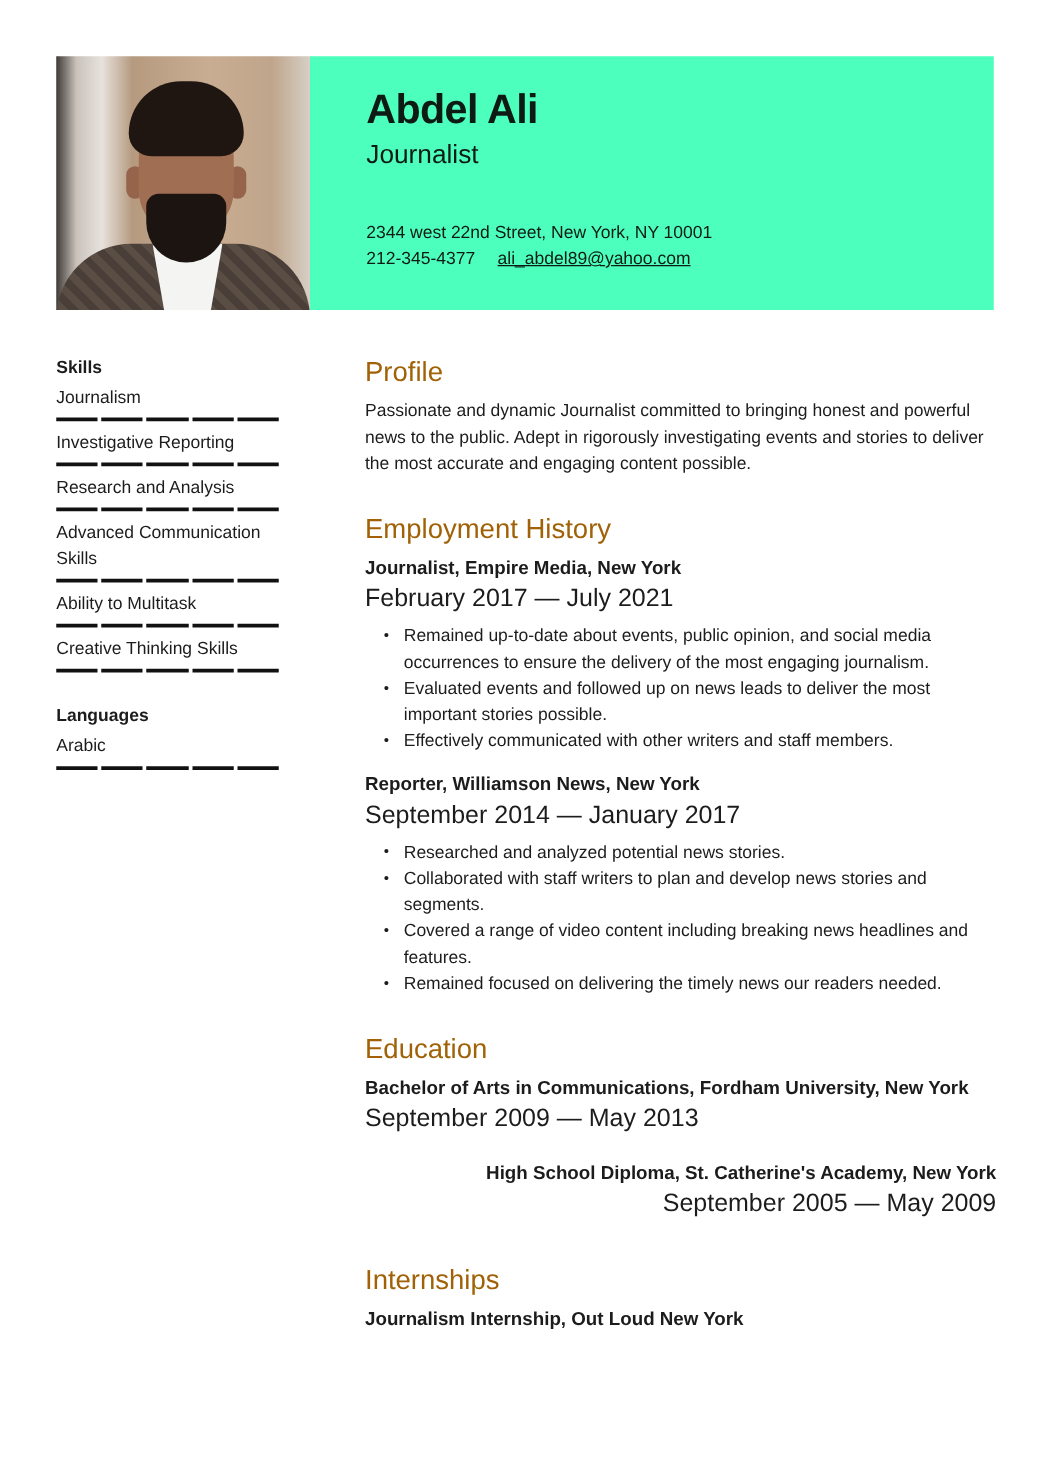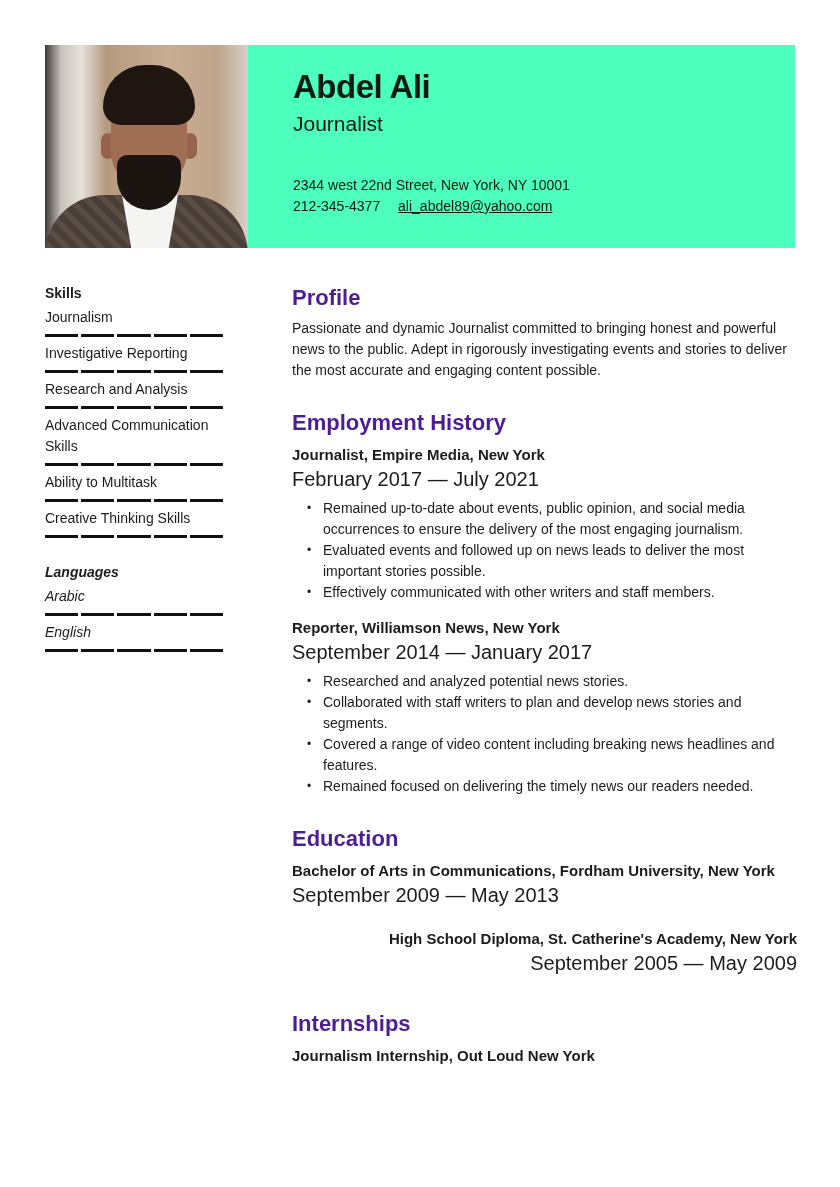--- a/index.html
+++ b/index.html
@@ -22,24 +22,24 @@
   .title { font-family: "Liberation Sans", sans-serif; font-size: 21px; line-height: 28px; margin-top: 3px; }
   .contact { margin-top: 37px; font-family: "Liberation Sans", sans-serif; font-size: 14px; line-height: 21px; }
   .contact .email { text-decoration: underline; margin-left: 14px; }
 
   .sidebar { position: absolute; left: 45px; top: 283px; width: 180px; font-family: "Liberation Sans", sans-serif; }
   .side-h { font-weight: bold; font-size: 14px; line-height: 20px; margin-bottom: 4px; }
   .skill { margin-bottom: 6px; }
   .skill-name { font-size: 14px; line-height: 21px; }
   .bar { display: flex; gap: 3px; margin-top: 6px; width: 178px; }
   .bar span { flex: 1; height: 3px; background: #111; }
-  .lang-block { margin-top: 24px; font-style: italic; }
+  .lang-block { margin-top: 24px; }
 
   .main { position: absolute; left: 292px; top: 284px; width: 505px; font-family: "Liberation Sans", sans-serif; }
-  .sec-h { font-weight: bold; font-size: 22px; line-height: 28px; color: #4c1d95; }
+  .sec-h { font-weight: normal; font-size: 22px; line-height: 28px; color: #a16207; }
   .para { font-size: 14px; line-height: 21px; margin-top: 6px; }
   .job-h { font-weight: bold; font-size: 15px; line-height: 21px; margin-top: 7px; }
   .dates { font-size: 20px; line-height: 21px; margin-top: 4px; }
   ul.bul { list-style: none; margin-top: 8px; }
   ul.bul li { font-size: 14px; line-height: 21px; padding-left: 31px; position: relative; }
   ul.bul li::before { content: "•"; position: absolute; left: 15px; top: 0; font-size: 12px; }
   .gap-sec { margin-top: 28px; }
   .gap-job { margin-top: 14px; }
   .gap-edu { margin-top: 22px; text-align: right; }
 </style>
@@ -137,30 +137,20 @@
     <div class="skill">
       <div class="skill-name">Arabic</div>
       <div class="bar">
           <span></span>
           <span></span>
           <span></span>
           <span></span>
           <span></span>
         </div>
     </div>
-    <div class="skill">
-      <div class="skill-name">English</div>
-      <div class="bar">
-          <span></span>
-          <span></span>
-          <span></span>
-          <span></span>
-          <span></span>
-        </div>
-    </div>
   </div>
 </div>
 
 <div class="main">
   <section>
     <div class="sec-h">Profile</div>
     <p class="para">Passionate and dynamic Journalist committed to bringing honest and powerful news to the public. Adept in rigorously investigating events and stories to deliver the most accurate and engaging content possible.</p>
   </section>
 
   <section class="gap-sec">

